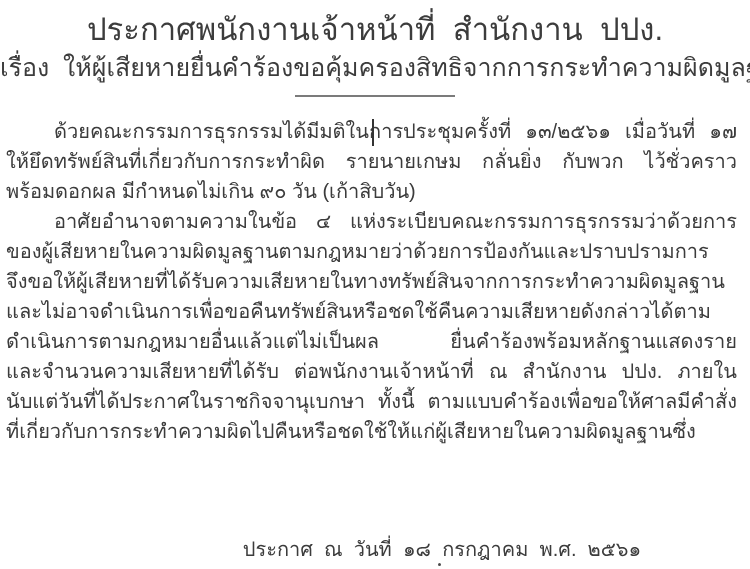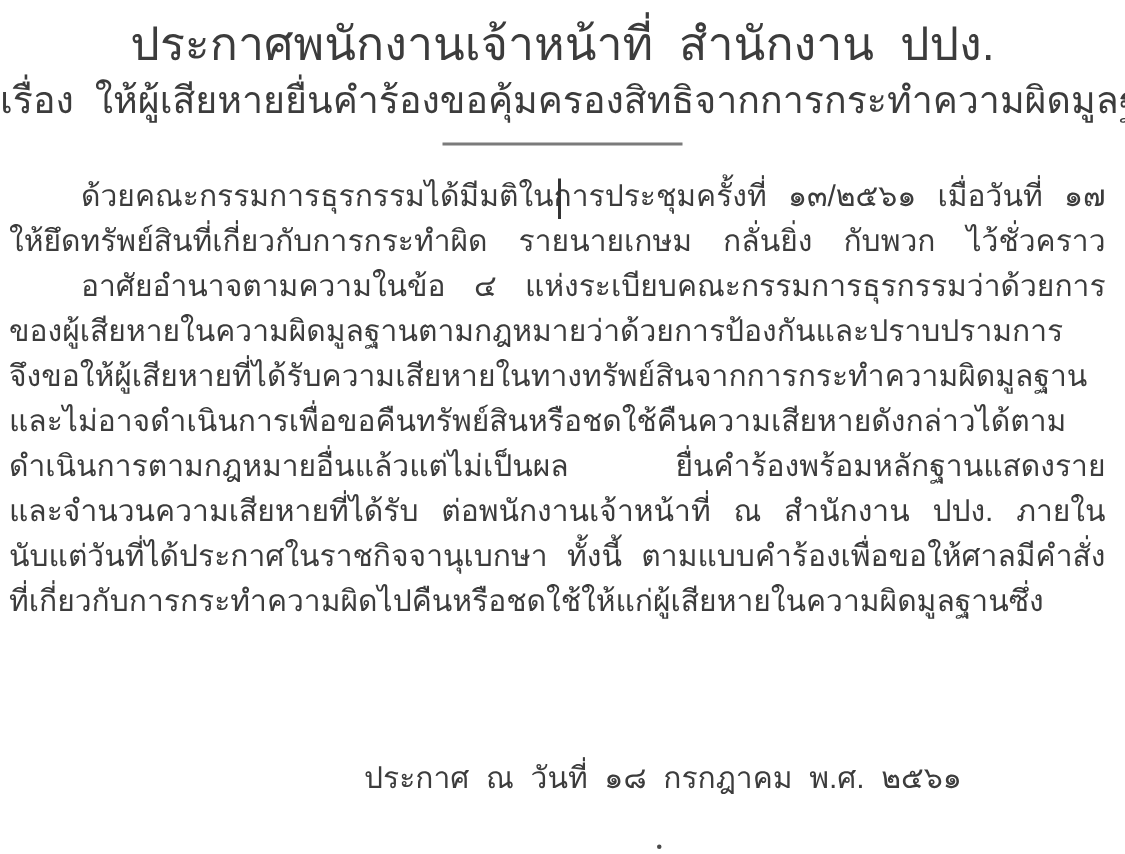--- a/index.html
+++ b/index.html
@@ -88,20 +88,21 @@
 <div class="page">
 
   <div class="title-1">ประกาศพนักงานเจ้าหน้าที่  สำนักงาน  ปปง.</div>
   <div class="title-2">เรื่อง  ให้ผู้เสียหายยื่นคำร้องขอคุ้มครองสิทธิจากการกระทำความผิดมูลฐาน</div>
 
   <div class="divider"></div>
 
   <div class="body-text">
     <div class="line just indent">ด้วยคณะกรรมการธุรกรรมได้มีมติในการประชุมครั้งที่ ๑๓/๒๕๖๑ เมื่อวันที่ ๑๗ กรกฎาคม ๒๕๖๑</div>
     <div class="line just">ให้ยึดทรัพย์สินที่เกี่ยวกับการกระทำผิด รายนายเกษม กลั่นยิ่ง กับพวก ไว้ชั่วคราว จำนวน ๓๐ รายการ</div>
+    <div class="line">พร้อมดอกผล มีกำหนดไม่เกิน ๙๐ วัน (เก้าสิบวัน)</div>
 
     <div class="line just indent">อาศัยอำนาจตามความในข้อ ๔ แห่งระเบียบคณะกรรมการธุรกรรมว่าด้วยการคุ้มครองสิทธิ</div>
     <div class="line just">ของผู้เสียหายในความผิดมูลฐานตามกฎหมายว่าด้วยการป้องกันและปราบปรามการฟอกเงิน พ.ศ. ๒๕๕๙</div>
     <div class="line just">จึงขอให้ผู้เสียหายที่ได้รับความเสียหายในทางทรัพย์สินจากการกระทำความผิดมูลฐานในรายคดีข้างต้น</div>
     <div class="line just">และไม่อาจดำเนินการเพื่อขอคืนทรัพย์สินหรือชดใช้คืนความเสียหายดังกล่าวได้ตามกฎหมายอื่นหรือ</div>
     <div class="line just">ดำเนินการตามกฎหมายอื่นแล้วแต่ไม่เป็นผล ยื่นคำร้องพร้อมหลักฐานแสดงรายละเอียดแห่งความเสียหาย</div>
     <div class="line just">และจำนวนความเสียหายที่ได้รับ ต่อพนักงานเจ้าหน้าที่ ณ สำนักงาน ปปง. ภายในกำหนดเวลา ๓๐ วัน</div>
     <div class="line just">นับแต่วันที่ได้ประกาศในราชกิจจานุเบกษา ทั้งนี้ ตามแบบคำร้องเพื่อขอให้ศาลมีคำสั่งให้นำทรัพย์สิน</div>
     <div class="line just">ที่เกี่ยวกับการกระทำความผิดไปคืนหรือชดใช้ให้แก่ผู้เสียหายในความผิดมูลฐานซึ่งสามารถดาวน์โหลดได้ที่</div>
   </div>

